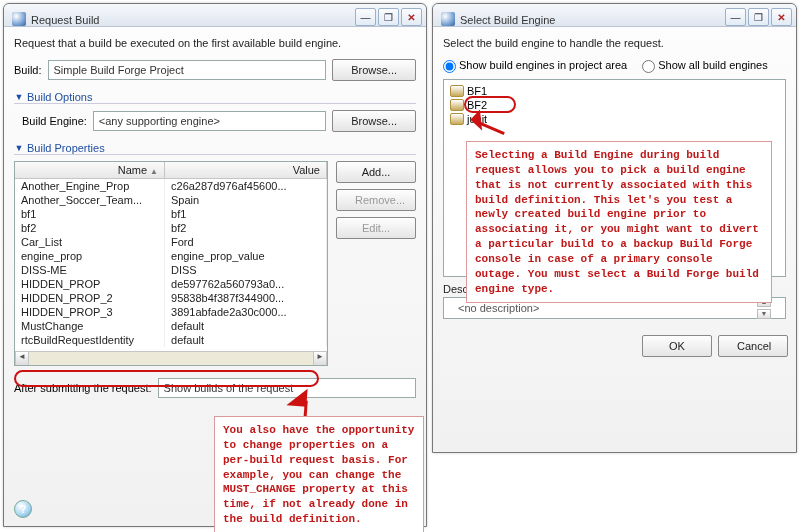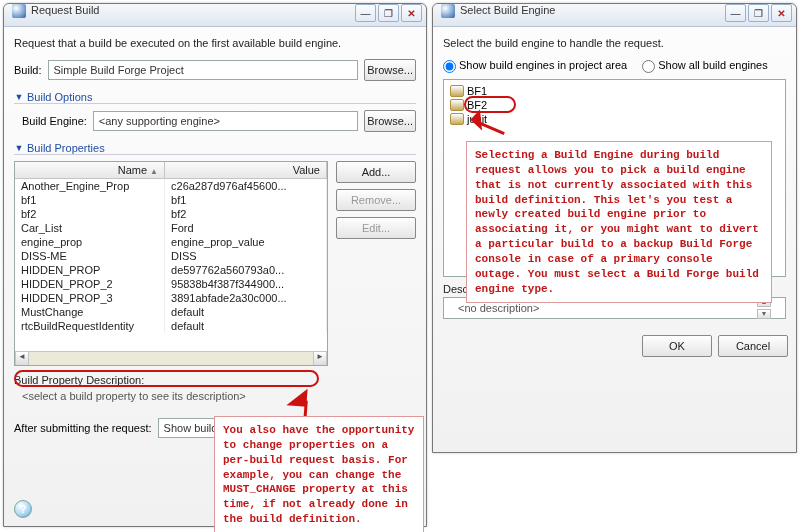--- a/index.html
+++ b/index.html
@@ -1,30 +1,30 @@
 <!DOCTYPE html>
 <html><head>
 <meta charset="utf-8">
 <style>
 *{box-sizing:border-box;margin:0;padding:0;font-family:"Segoe UI",Tahoma,Arial,sans-serif;font-size:11px}
 body{background:#fff;width:801px;height:532px;position:relative;overflow:hidden}
 .dlg{position:absolute;border:1px solid #777;border-radius:6px 6px 0 0;background:linear-gradient(#fdfdfd,#f1f1f1);box-shadow:0 0 3px rgba(0,0,0,.2)}
 #d1{left:3px;top:3px;width:424px;height:524px}
 #d2{left:432px;top:3px;width:365px;height:450px}
-.tbar{height:23px;background:linear-gradient(#f6f8fb,#dfe6ef);border-bottom:1px solid #b8c4d4;border-radius:6px 6px 0 0;display:flex;align-items:flex-start;padding:0 4px 0 8px;color:#333}
+.tbar{height:23px;background:linear-gradient(#f6f8fb,#dfe6ef);border-bottom:1px solid #b8c4d4;border-radius:6px 6px 0 0;display:flex;align-items:flex-end;padding:0 4px 0 8px;color:#333}
 .tico{width:14px;height:14px;margin-right:5px;display:inline-block;background:radial-gradient(circle at 30% 30%,#fff,#7aa3d4 60%,#35619c);border-radius:2px}
 .tbar .ttl{flex:1}
 .tbtn{width:21px;height:18px;margin-left:2px;border:1px solid #9bb0cb;border-radius:2px;background:linear-gradient(#fbfcfe,#e3ebf5);display:flex;align-items:center;justify-content:center;font-size:10px;color:#334}
 .tbtn.cls{color:#b02424;font-weight:bold}
 .body{padding:8px 10px}
 .intro{margin:2px 0 10px;color:#222}
 .row{display:flex;align-items:center;margin:4px 0}
 .row label{margin-right:6px}
 .txt{flex:1;height:20px;border:1px solid #9aa;background:#fff;padding:4px 5px;color:#333}
-.btn{height:22px;border:1px solid #888;border-radius:2px;background:linear-gradient(#fefefe,#e5e5e5);padding:0 2px;margin-left:6px;cursor:pointer;color:#222}
+.btn{height:22px;border:1px solid #888;border-radius:2px;background:linear-gradient(#fefefe,#e5e5e5);padding:0 18px;margin-left:6px;cursor:pointer;color:#222}
 .btn[disabled]{color:#999}
 .sect{margin-top:10px}
 .sect>.hdr{display:flex;align-items:center;color:#1e4ea1;border-bottom:1px solid #ccd;margin-bottom:6px}
 .twist{width:10px;text-align:center;color:#1e4ea1;margin-right:3px;font-size:9px}
 .pgrid{display:flex}
 .tblwrap{flex:1;border:1px solid #9aa;background:#fff;height:205px;overflow:hidden;position:relative}
 table{width:100%;border-collapse:collapse;table-layout:fixed}
 th{background:linear-gradient(#fafafa,#e7e7e7);border:1px solid #c5c5c5;border-top:none;text-align:right;padding:2px 6px;font-weight:normal;color:#222}
 th:first-child{border-left:none}
 td{padding:1px 6px;border-right:1px solid #eee;white-space:nowrap;overflow:hidden;text-overflow:ellipsis;color:#222}
@@ -107,20 +107,24 @@
        <th><span>Name</span><span class="sortico">▲</span></th>
        <th>Value</th>
       </tr>
               </thead>
       <tbody id="tb">
                 <tr>
                   <td>Another_Engine_Prop</td>
                   <td>c26a287d976af45600...</td>
                 </tr>
                 <tr>
+                  <td>Another_Soccer_Team...</td>
+                  <td>Spain</td>
+                </tr>
+                <tr>
                   <td>bf1</td>
                   <td>bf1</td>
                 </tr>
                 <tr>
                   <td>bf2</td>
                   <td>bf2</td>
                 </tr>
                 <tr>
                   <td>Car_List</td>
                   <td>Ford</td>
@@ -160,24 +164,20 @@
               <div class="trk"></div>
               <div class="rar">►</div>
             </div>
     </div>
     <div class="sidebtns">
      <button class="btn">Add...</button>
      <button class="btn" disabled="">Remove...</button>
      <button class="btn" disabled="">Edit...</button>
     </div>
    </div>
-   <div class="desc">
-    <div class="lbl">Build Property Description:</div>
-    <div class="val">&lt;select a build property to see its description&gt;</div>
-   </div>
   </div>
   <div class="row after">
    <label>After submitting the request:</label>
    <input class="txt" value="Show builds of the request" style="">
   </div>
  </div>
  <div class="ftr">
   <button class="btn" style="width:70px">Submit</button>
   <button class="btn" style="width:70px">Cancel</button>
  </div>

